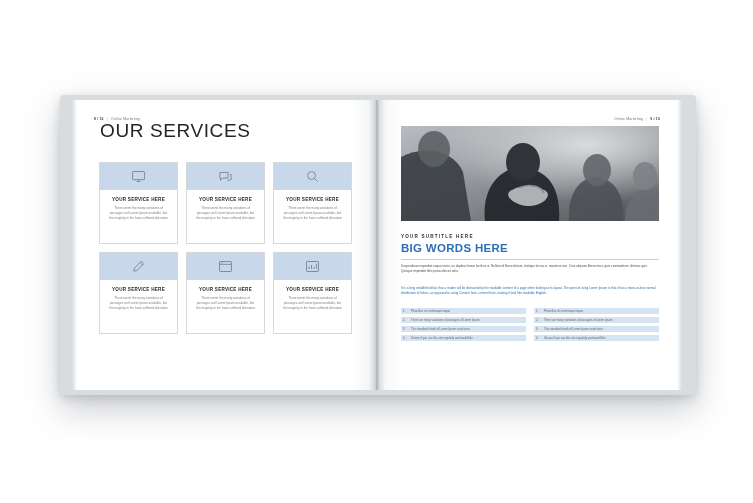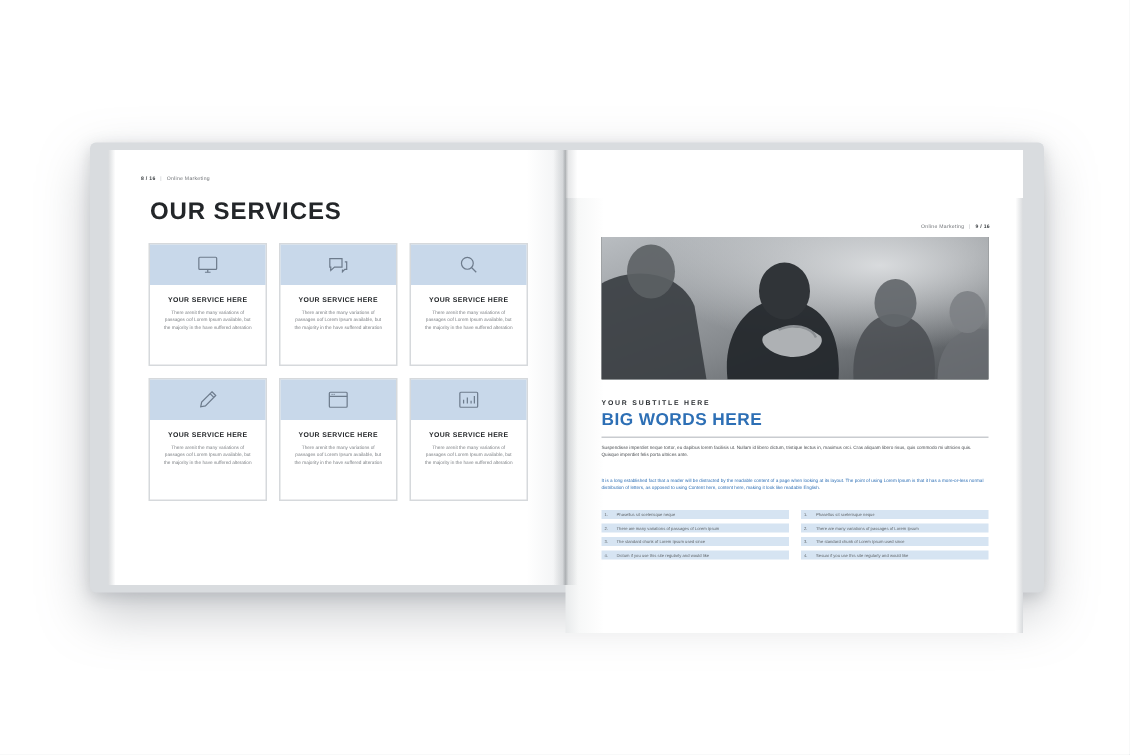--- a/index.html
+++ b/index.html
@@ -53,21 +53,20 @@
   }
   .page.left  { width: 305px; }
   .page.right { width: 305px; }
 
   
   .page.left {
     background: linear-gradient(to left, #e6e8ea 0px, #f5f6f7 9px, #ffffff 26px);
   }
   .page.right {
     background: linear-gradient(to right, #e9ebec 0px, #f7f8f8 9px, #ffffff 26px);
-    margin-top: 32px;
   }
   .gutter {
     position: absolute;
     left: 50%;
     top: 0;
     width: 16px;
     height: 100%;
     transform: translateX(-50%);
     background: linear-gradient(to right,
         rgba(140,145,150,0.00) 0%,
@@ -100,23 +99,23 @@
   }
   .runhead .pagenum { color: #3c4044; font-weight: bold; }
   .runhead .sep { color: #b9bcc0; margin: 0 2px; }
   .runhead.left  { left: 22px; }
   .runhead.right { right: 22px; }
 
   
   .services-title {
     position: absolute;
     left: 28px;
-    top: 33px;
-    font-size: 16px;
-    font-weight: bold;
+    top: 20px;
+    font-size: 19px;
+    font-weight: normal;
     letter-spacing: 0.6px;
     color: #232629;
   }
 
   .grid {
     position: absolute;
     left: 27px;
     top: 62px;
     width: 253px;
     display: grid;

